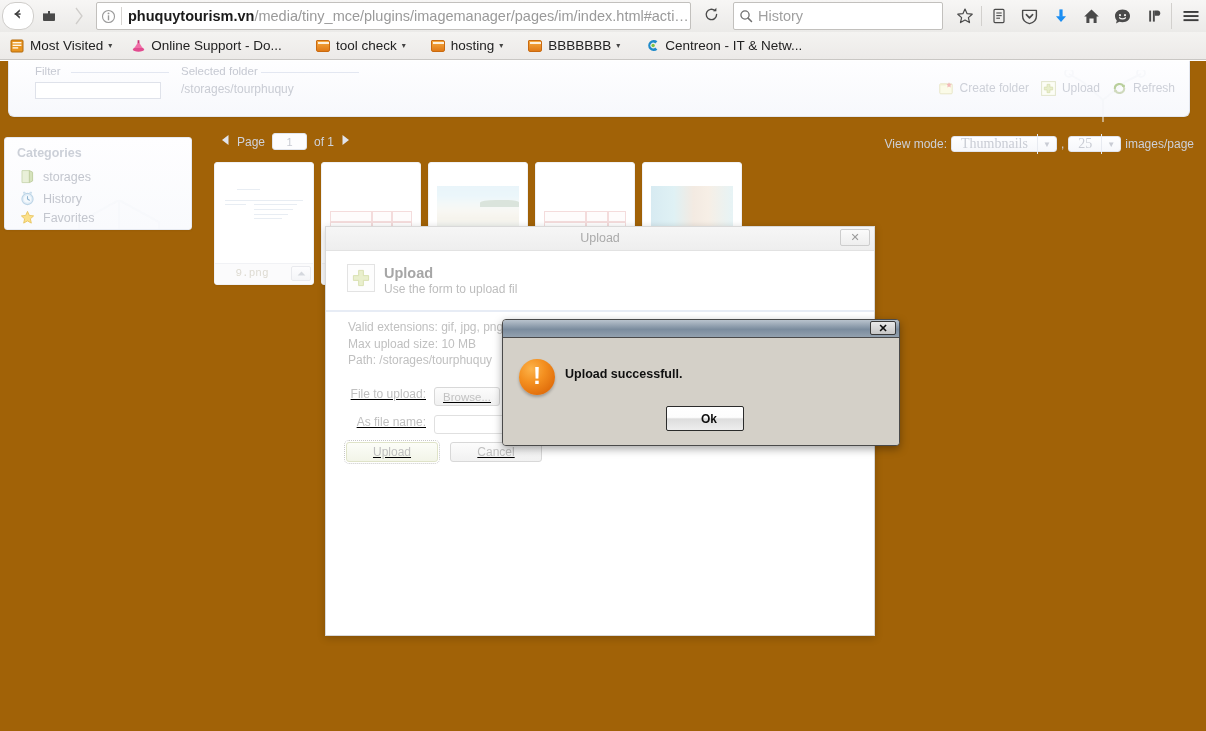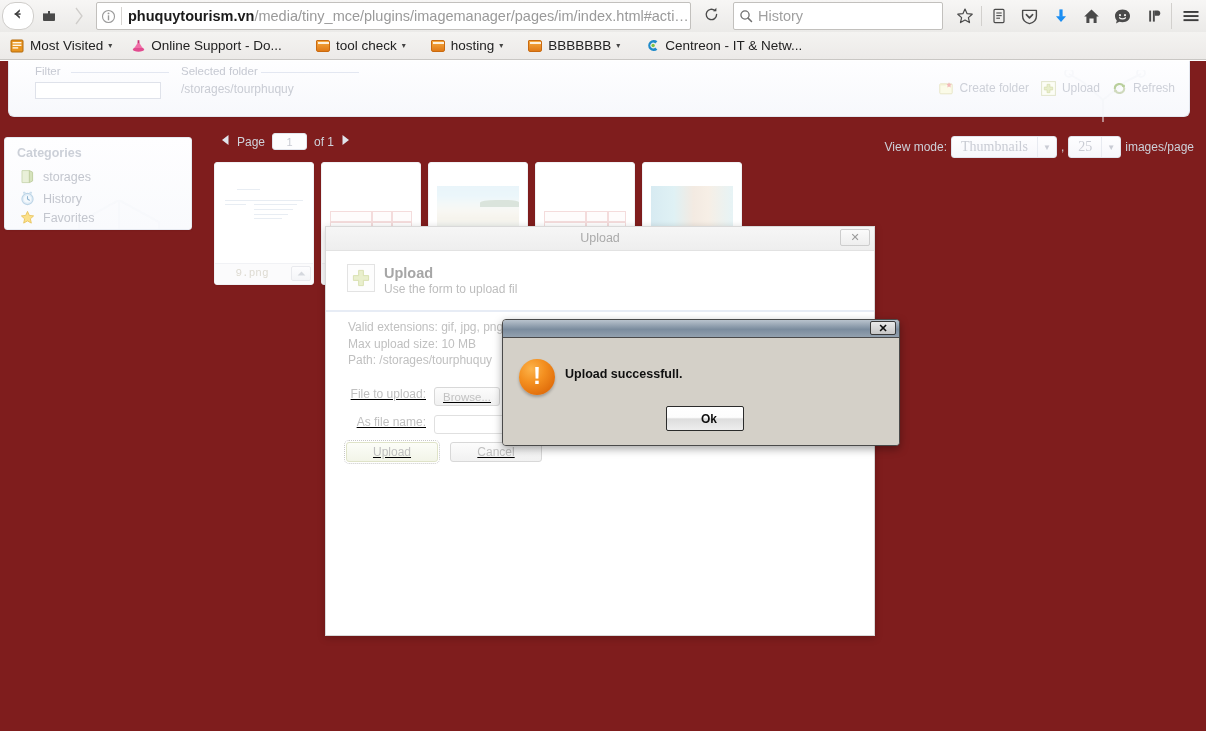--- a/index.html
+++ b/index.html
@@ -177,21 +177,21 @@
     width: 11px; height: 2px;
     background: #fdf0dd;
   }
 
   
   #page-content {
     position: absolute;
     top: 61px; left: 0;
     width: 1206px;
     height: 670px;
-    background: #7f1d1d;
+    background: #a16207;
   }
 
   
   #top-panel {
     position: absolute;
     left: 8px; top: 0px;
     width: 1182px;
     height: 56px;
     background: linear-gradient(#fefeff, #f7f8fc);
     border: 1px solid #e4e7ef;
@@ -338,21 +338,21 @@
     position: absolute;
     right: 0; top: 3px;
     display: flex;
     align-items: center;
     font-size: 12px;
     color: #cdd0d8;
   }
   .fake-select {
     display: inline-flex;
     align-items: center;
-    height: 22px;
+    height: 16px;
     background: linear-gradient(#fefeff, #f6f7fb);
     border: 1px solid #e1e4ec;
     border-radius: 3px;
     margin: 0 4px;
     box-sizing: border-box;
   }
   .fake-select .fs-text {
     padding: 0 9px;
     font-family: "Liberation Serif", serif;
     font-size: 14px;

